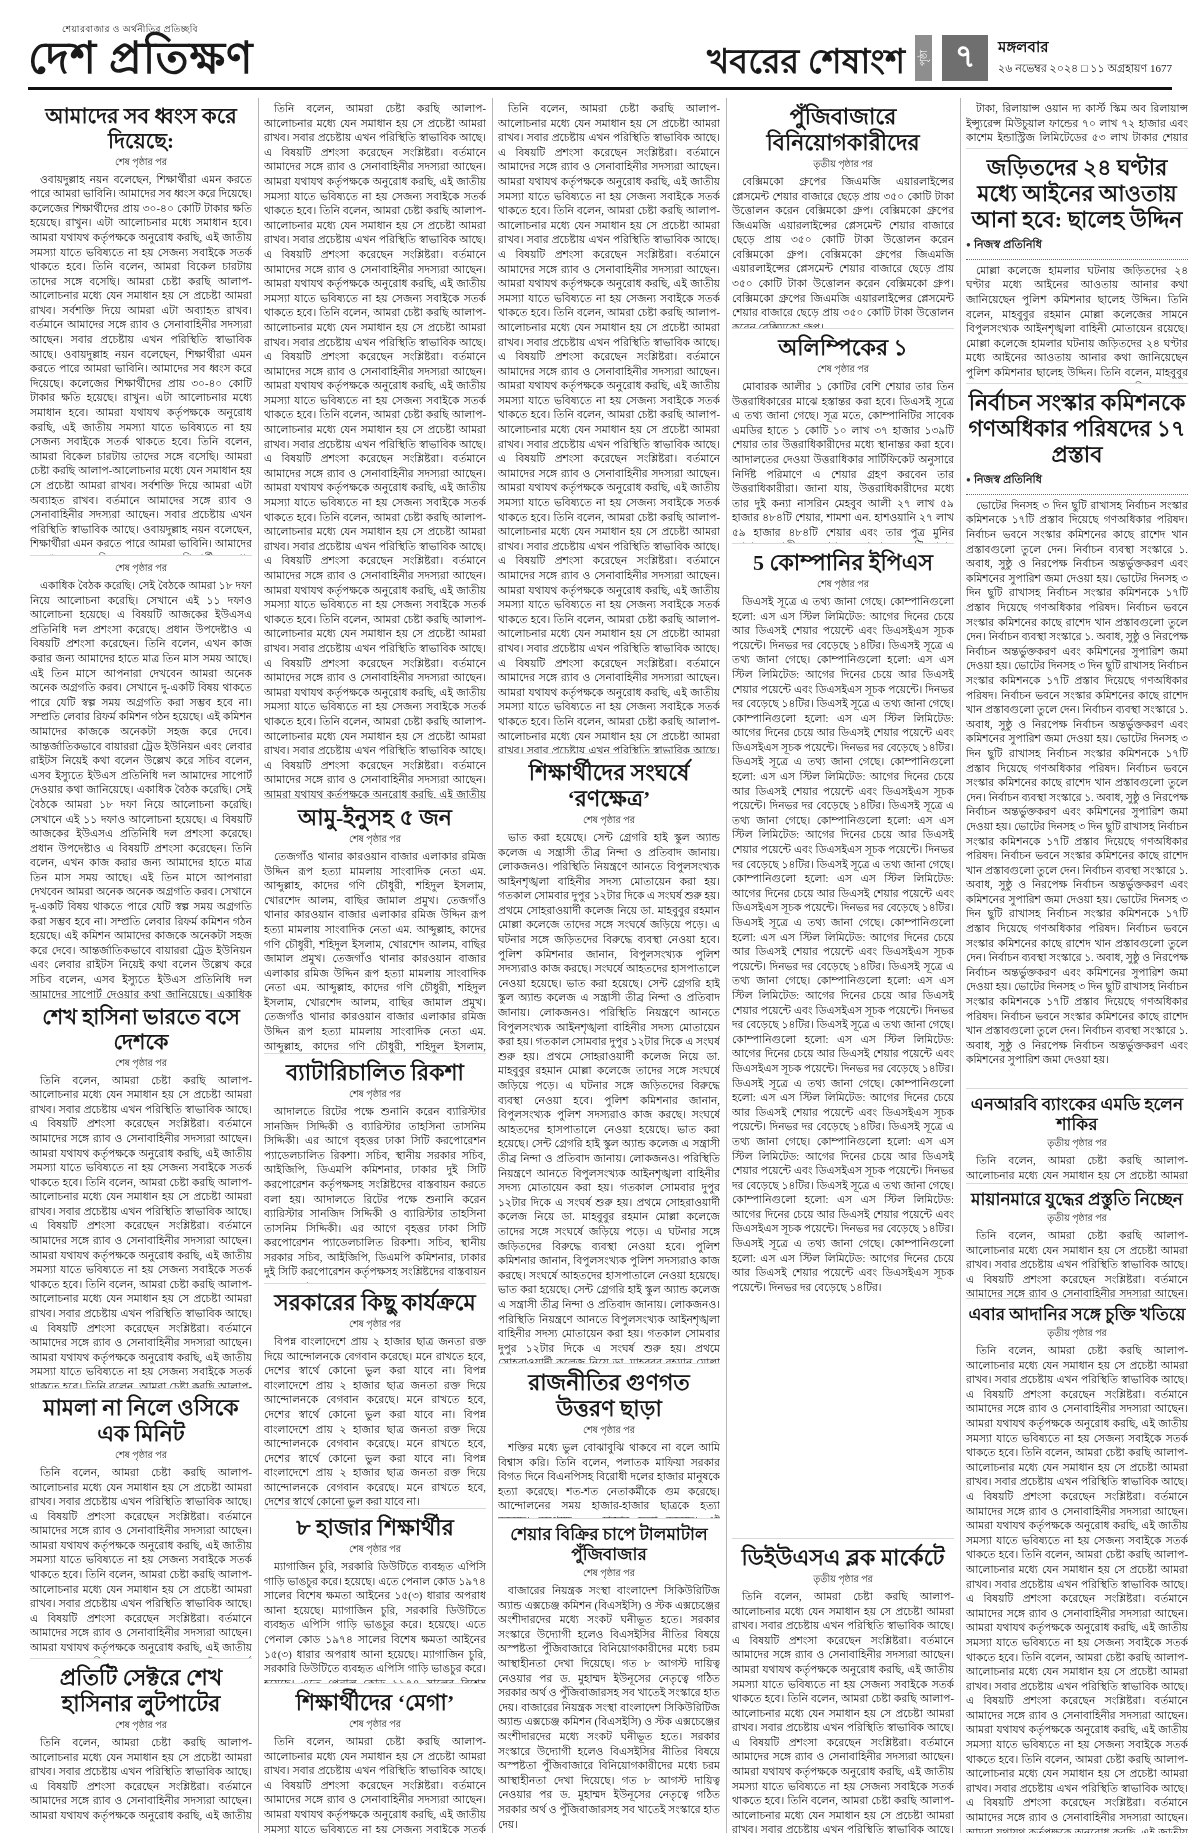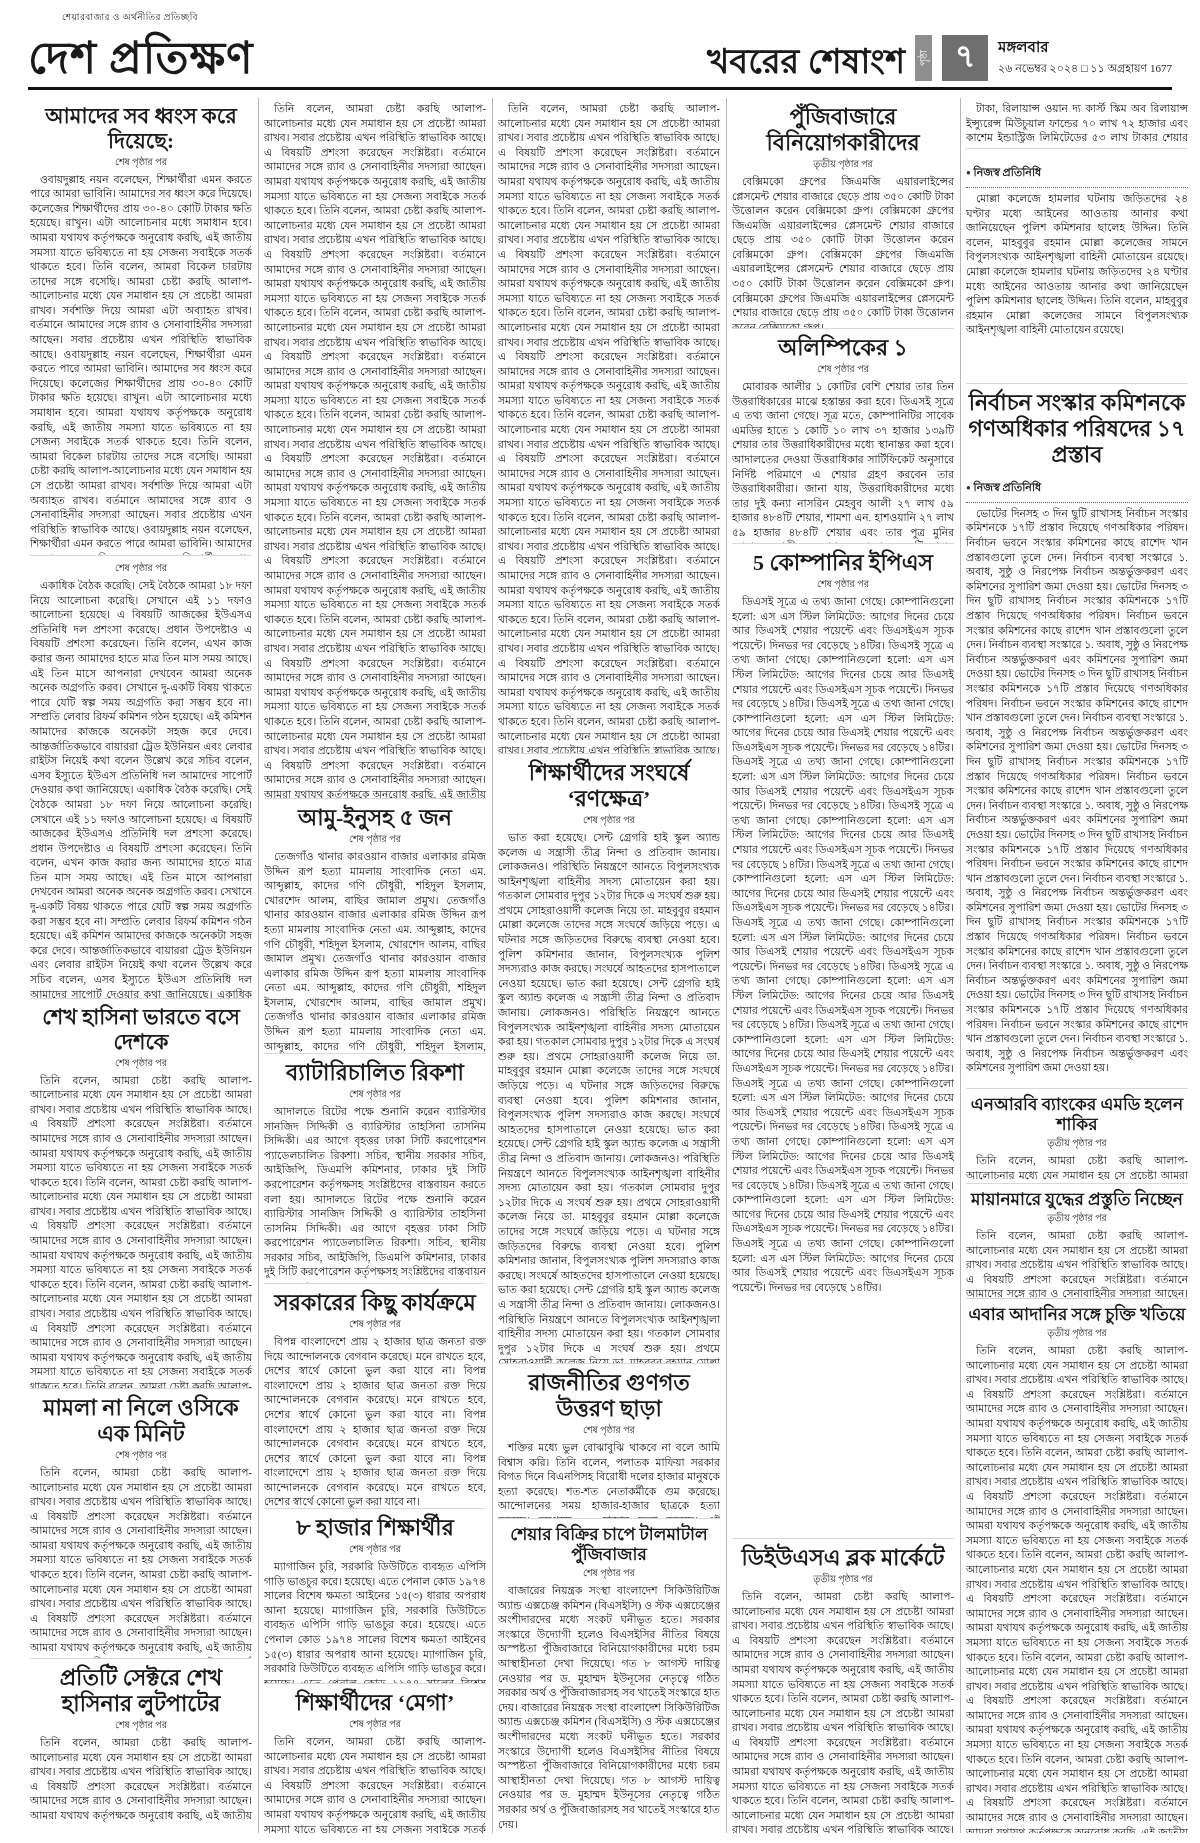--- a/index.html
+++ b/index.html
@@ -8,21 +8,21 @@
     position:relative; width:1200px; height:1843px; margin:0 auto;
     background:#ffffff; color:#1a1a1a; overflow:hidden;
     font-family:"Liberation Serif", serif;
   }
   
   .header {
     position:absolute; left:28px; right:28px; top:8px; height:82px;
     display:flex; justify-content:space-between; align-items:flex-end;
     border-bottom:3px solid #111; padding-bottom:6px;
   }
-  .mast { display:flex; flex-direction:column;gap:12px; }
+  .mast { display:flex; flex-direction:column; }
   .mast .tagline { font-size:9px; letter-spacing:.5px; color:#222; margin-left:34px; }
   .mast .logo {
     font-size:44px; line-height:1.0; font-weight:bold;
     font-family:"Liberation Serif", serif; letter-spacing:1px;
   }
   .hright { display:flex; align-items:flex-end; gap:10px; }
   .section-title { font-size:34px; font-weight:bold; line-height:1; padding-bottom:2px; }
   .pagelabel {
     width:17px; height:46px; background:#8e8e8e; color:#fff;
     writing-mode:vertical-rl; transform:rotate(180deg);
@@ -44,21 +44,21 @@
   .v1{left:258px}.v2{left:492px}.v3{left:726px}.v4{left:960px}
   
   .art { overflow:hidden; display:flex; flex-direction:column; padding-top:4px; }
   .art + .art { border-top:1px solid #d9d9d9; }
   .hl { text-align:center; font-weight:bold; line-height:1.18; padding:2px 2px 0 2px;
         font-family:"Liberation Serif", serif; }
   .hl-lg{font-size:21px}.hl-md{font-size:22px}.hl-sm{font-size:17px}
   .cont { text-align:center; font-size:9.5px; color:#222; margin:1px 0 3px 0; }
   .byline { font-size:11px; font-weight:bold; padding:3px 0 4px 0;
             border-bottom:1px dotted #666; margin-bottom:4px;
-            font-family:Liberation Serif, serif;margin-top:8px; }
+            font-family:Liberation Sans, sans-serif; }
   .byline .dot { font-size:8px; vertical-align:1px; color:#333; }
   .body {
     flex:1 1 auto; overflow:hidden; text-align:justify;
     font-size:10.6px; line-height:14.6px; color:#111;
     word-break:break-word;
   }
   .body::first-letter { padding-left:10px; }
 </style>
 </head>
 <body>
@@ -187,20 +187,21 @@
         <div class="cont">তৃতীয় পৃষ্ঠার পর</div>
         <p class="body">তিনি বলেন, আমরা চেষ্টা করছি আলাপ-আলোচনার মধ্যে যেন সমাধান হয় সে প্রচেষ্টা আমরা রাখব। সবার প্রচেষ্টায় এখন পরিস্থিতি স্বাভাবিক আছে। এ বিষয়টি প্রশংসা করেছেন সংশ্লিষ্টরা। বর্তমানে আমাদের সঙ্গে র‌্যাব ও সেনাবাহিনীর সদস্যরা আছেন। আমরা যথাযথ কর্তৃপক্ষকে অনুরোধ করছি, এই জাতীয় সমস্যা যাতে ভবিষ্যতে না হয় সেজন্য সবাইকে সতর্ক থাকতে হবে। তিনি বলেন, আমরা চেষ্টা করছি আলাপ-আলোচনার মধ্যে যেন সমাধান হয় সে প্রচেষ্টা আমরা রাখব। সবার প্রচেষ্টায় এখন পরিস্থিতি স্বাভাবিক আছে। এ বিষয়টি প্রশংসা করেছেন সংশ্লিষ্টরা। বর্তমানে আমাদের সঙ্গে র‌্যাব ও সেনাবাহিনীর সদস্যরা আছেন। আমরা যথাযথ কর্তৃপক্ষকে অনুরোধ করছি, এই জাতীয় সমস্যা যাতে ভবিষ্যতে না হয় সেজন্য সবাইকে সতর্ক থাকতে হবে। তিনি বলেন, আমরা চেষ্টা করছি আলাপ-আলোচনার মধ্যে যেন সমাধান হয় সে প্রচেষ্টা আমরা রাখব। সবার প্রচেষ্টায় এখন পরিস্থিতি স্বাভাবিক আছে। এ বিষয়টি প্রশংসা করেছেন সংশ্লিষ্টরা। বর্তমানে আমাদের সঙ্গে র‌্যাব ও সেনাবাহিনীর সদস্যরা আছেন। আমরা যথাযথ কর্তৃপক্ষকে অনুরোধ করছি, এই জাতীয় সমস্যা যাতে ভবিষ্যতে না হয় সেজন্য সবাইকে সতর্ক থাকতে হবে। তিনি বলেন, আমরা চেষ্টা করছি আলাপ-আলোচনার মধ্যে যেন সমাধান হয় সে প্রচেষ্টা আমরা রাখব। সবার প্রচেষ্টায় এখন পরিস্থিতি স্বাভাবিক আছে। এ বিষয়টি প্রশংসা করেছেন সংশ্লিষ্টরা। বর্তমানে আমাদের সঙ্গে র‌্যাব ও সেনাবাহিনীর সদস্যরা আছেন। আমরা যথাযথ কর্তৃপক্ষকে অনুরোধ করছি, এই জাতীয় সমস্যা যাতে ভবিষ্যতে না হয় সেজন্য সবাইকে সতর্ক থাকতে হবে।</p>
       </article>
     </div>
 
     <div class="col col5">
       <article class="art" style="height:50px">
         <p class="body">টাকা, রিলায়ান্স ওয়ান দ্য কার্স্ট স্কিম অব রিলায়ান্স ইন্স্যুরেন্স মিউচুয়াল ফান্ডের ৭০ লাখ ৭২ হাজার এবং কাশেম ইন্ডাস্ট্রিজ লিমিটেডের ৫৩ লাখ টাকার শেয়ার লেনদেন হয়েছে।</p>
       </article>
       <article class="art" style="height:235px">
+        <h2 class="hl hl-md">জড়িতদের ২৪ ঘণ্টার মধ্যে আইনের আওতায় আনা হবে: ছালেহ উদ্দিন</h2>
         <div class="byline">
           <span class="dot">●</span>
           <span>নিজস্ব প্রতিনিধি</span>
         </div>
         <p class="body">মোল্লা কলেজে হামলার ঘটনায় জড়িতদের ২৪ ঘণ্টার মধ্যে আইনের আওতায় আনার কথা জানিয়েছেন পুলিশ কমিশনার ছালেহ উদ্দিন। তিনি বলেন, মাহবুবুর রহমান মোল্লা কলেজের সামনে বিপুলসংখ্যক আইনশৃঙ্খলা বাহিনী মোতায়েন রয়েছে। মোল্লা কলেজে হামলার ঘটনায় জড়িতদের ২৪ ঘণ্টার মধ্যে আইনের আওতায় আনার কথা জানিয়েছেন পুলিশ কমিশনার ছালেহ উদ্দিন। তিনি বলেন, মাহবুবুর রহমান মোল্লা কলেজের সামনে বিপুলসংখ্যক আইনশৃঙ্খলা বাহিনী মোতায়েন রয়েছে।</p>
       </article>
       <article class="art" style="height:705px">
         <h2 class="hl hl-md">নির্বাচন সংস্কার কমিশনকে গণঅধিকার পরিষদের ১৭ প্রস্তাব</h2>
         <div class="byline">
           <span class="dot">●</span>

